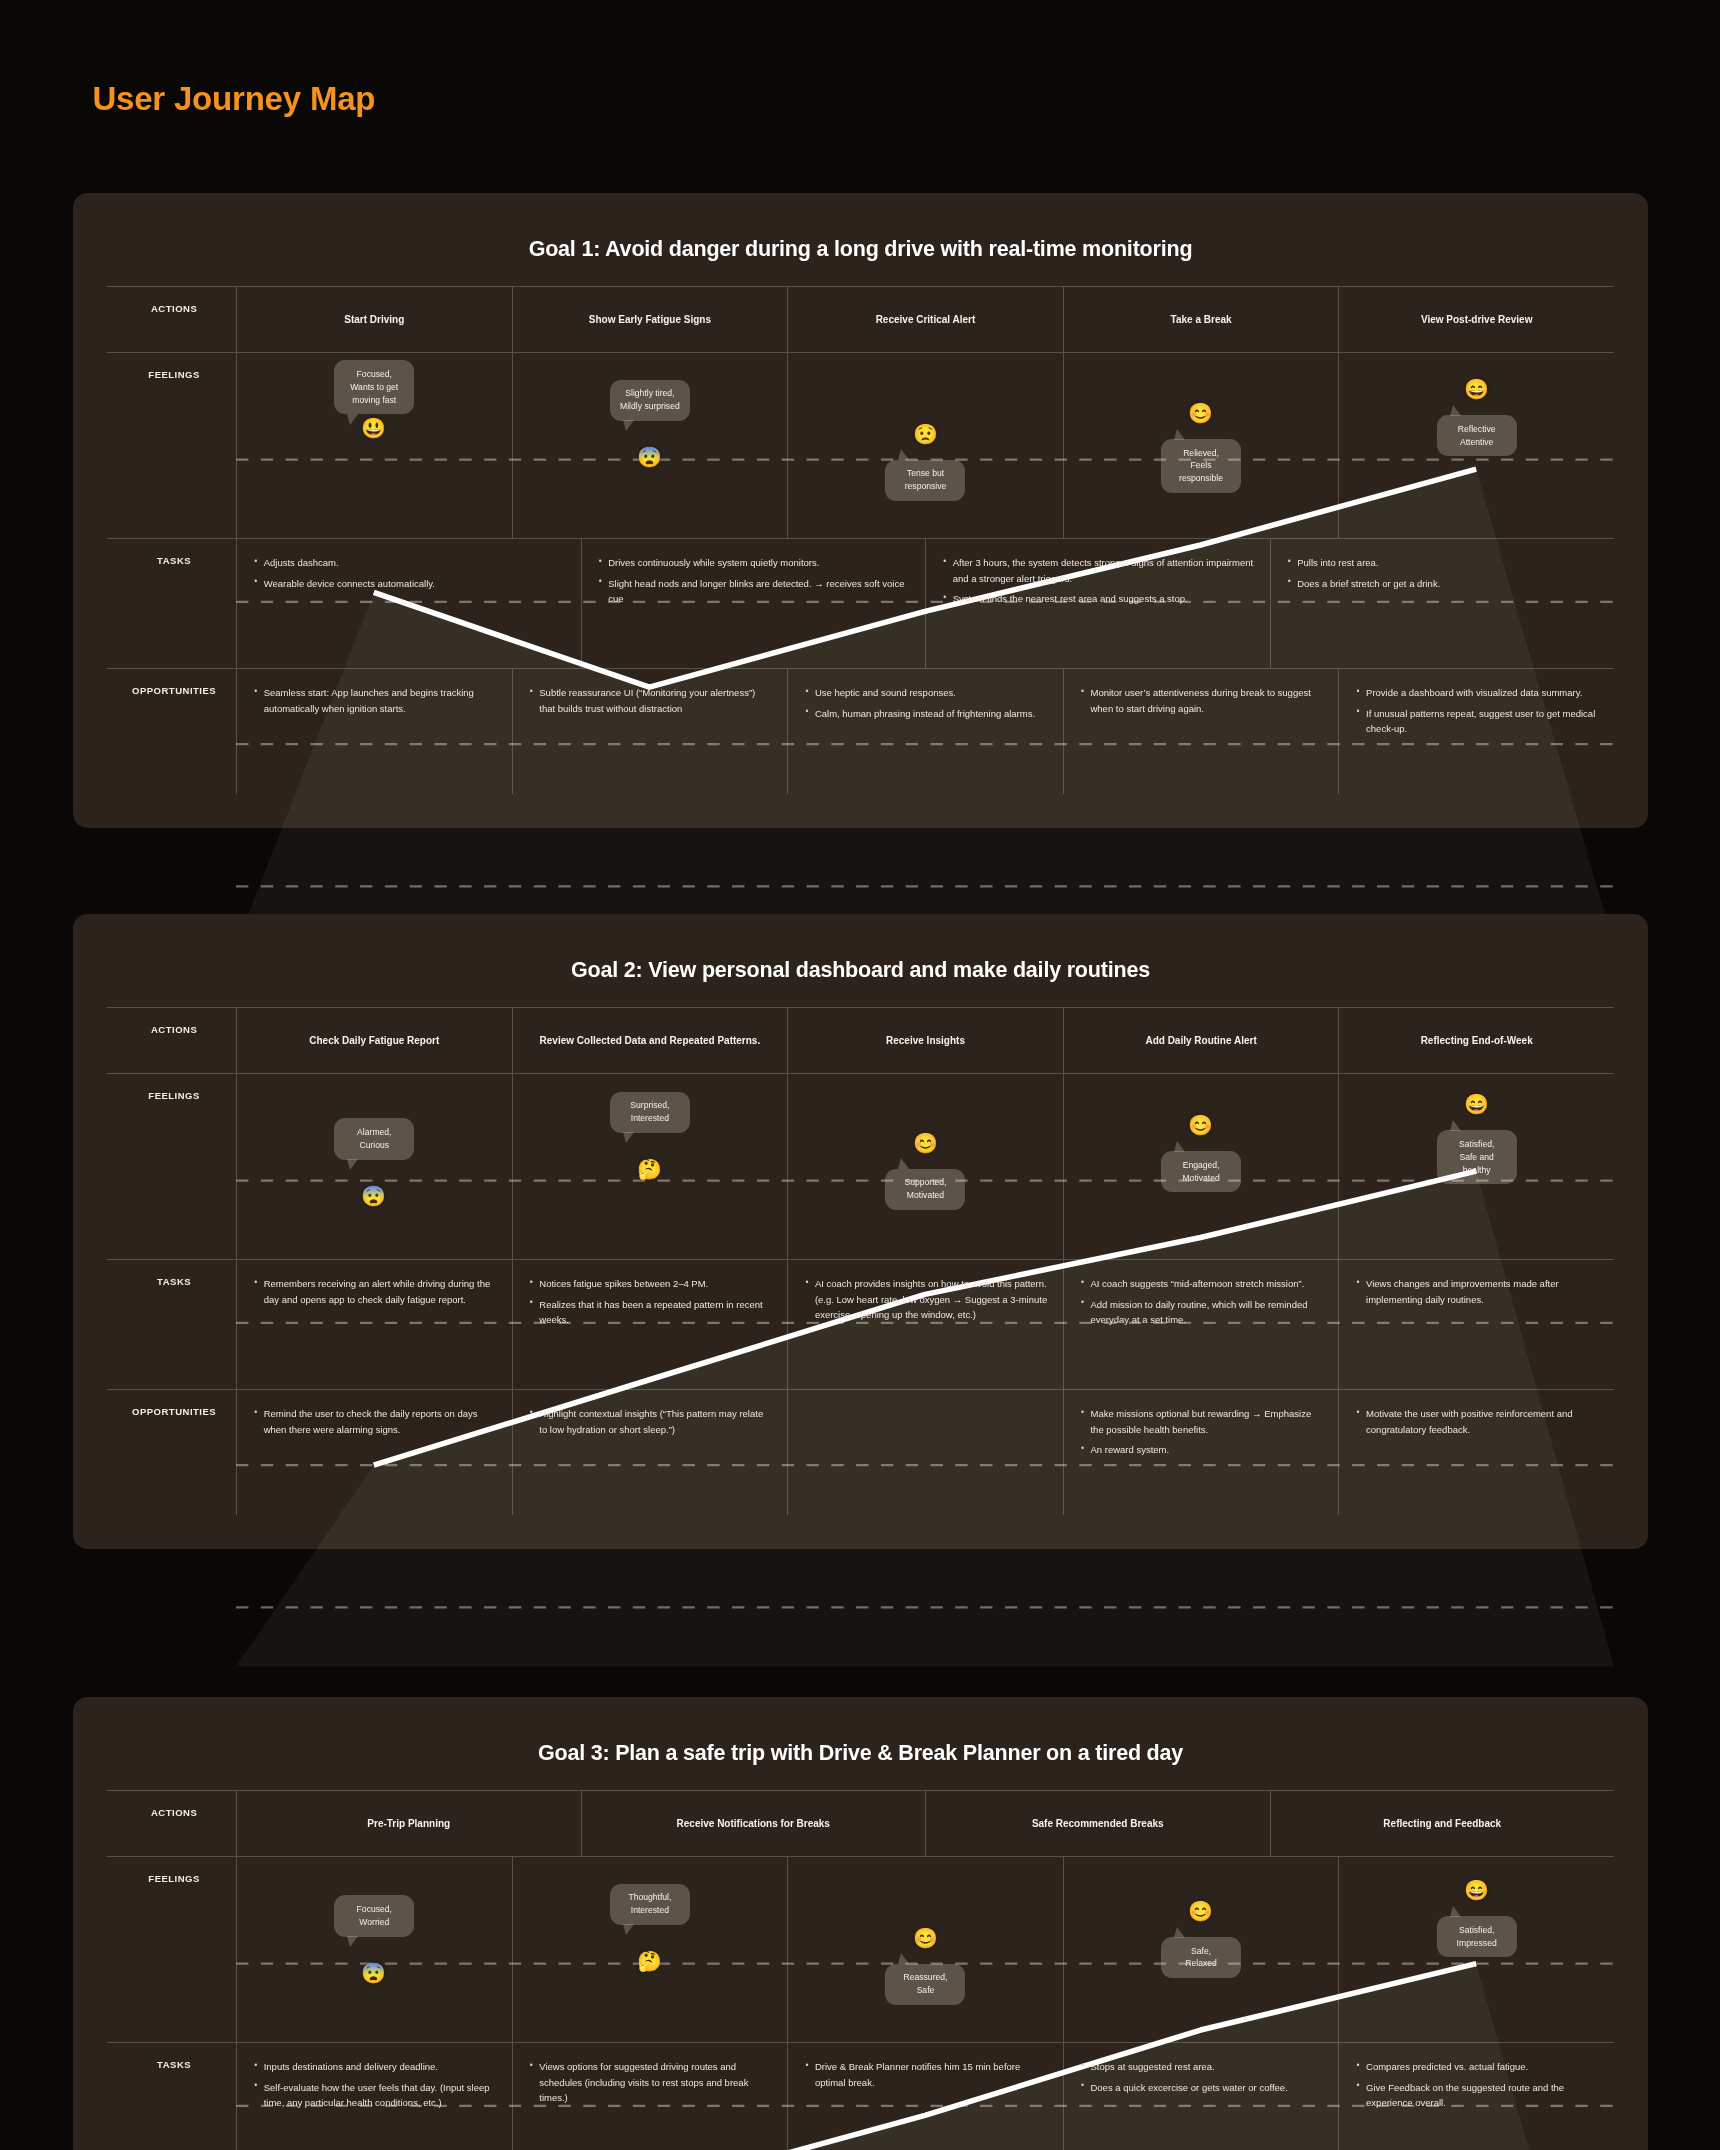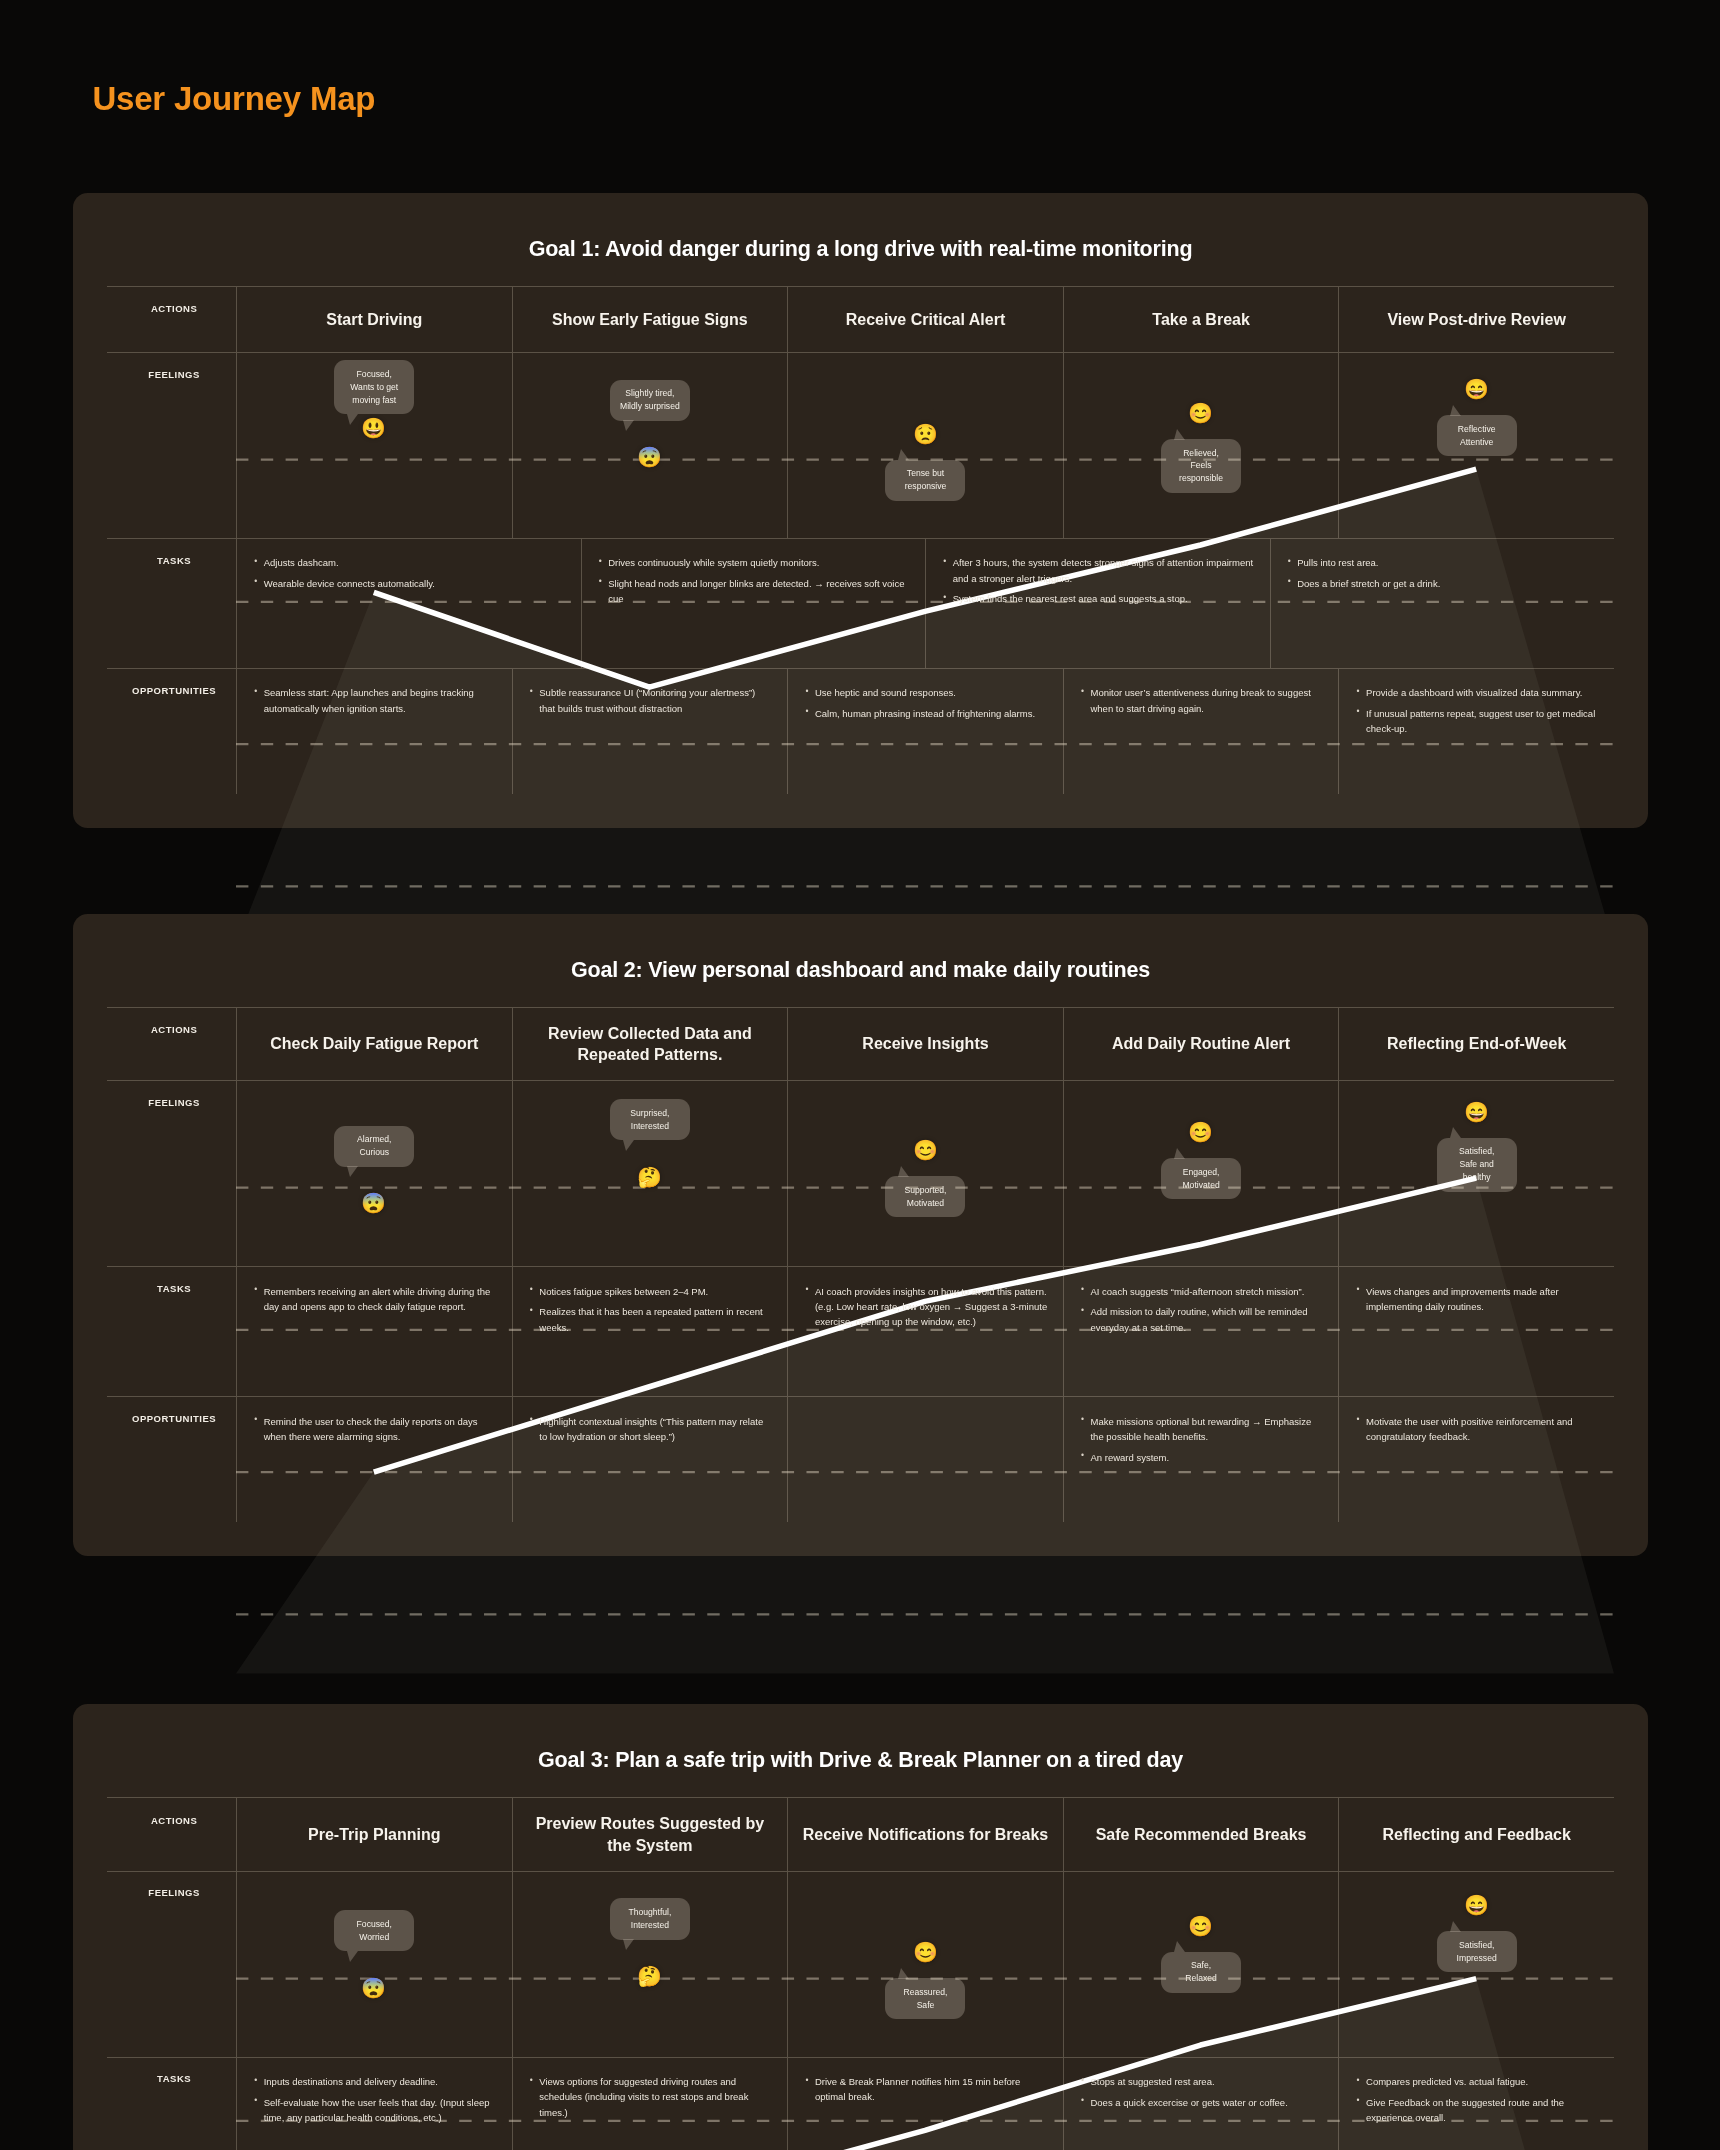--- a/index.html
+++ b/index.html
@@ -63,21 +63,21 @@
 
   
   .actions-row .col {
     display:flex;
     align-items:center;
     justify-content:center;
     text-align:center;
     padding:14.6px 11.2px;
     min-height:65px;
   }
-  .action-label { font-size:16px; font-weight:bold; line-height:1.35; color:#F7F3EC; }
+  .action-label { font-size:10px; font-weight:bold; line-height:1.35; color:#F7F3EC; }
 
   
   .feelings-row { position:relative; }
   .feelings-row .cols { position:relative; }
   .feelings-canvas {
     position:absolute; inset:0;
     pointer-events:none;
   }
   .feel-col { position:relative; }
   .feelings-row .col { padding:0; min-height:185px; }
@@ -383,23 +383,20 @@
       </div>
       <div class="goal-card g3">
         <div class="goal-title">Goal 3: Plan a safe trip with Drive &amp; Break Planner on a tired day</div>
         <div class="jm-row actions-row first">
           <div class="row-label">ACTIONS</div>
           <div class="cols">
             <div class="col">
               <div class="action-label">Pre-Trip Planning</div>
             </div>
             <div class="col">
-              <div class="action-label">Preview Routes Suggested by the System</div>
-            </div>
-            <div class="col">
               <div class="action-label">Receive Notifications for Breaks</div>
             </div>
             <div class="col">
               <div class="action-label">Safe Recommended Breaks</div>
             </div>
             <div class="col">
               <div class="action-label">Reflecting and Feedback</div>
             </div>
           </div>
         </div>

